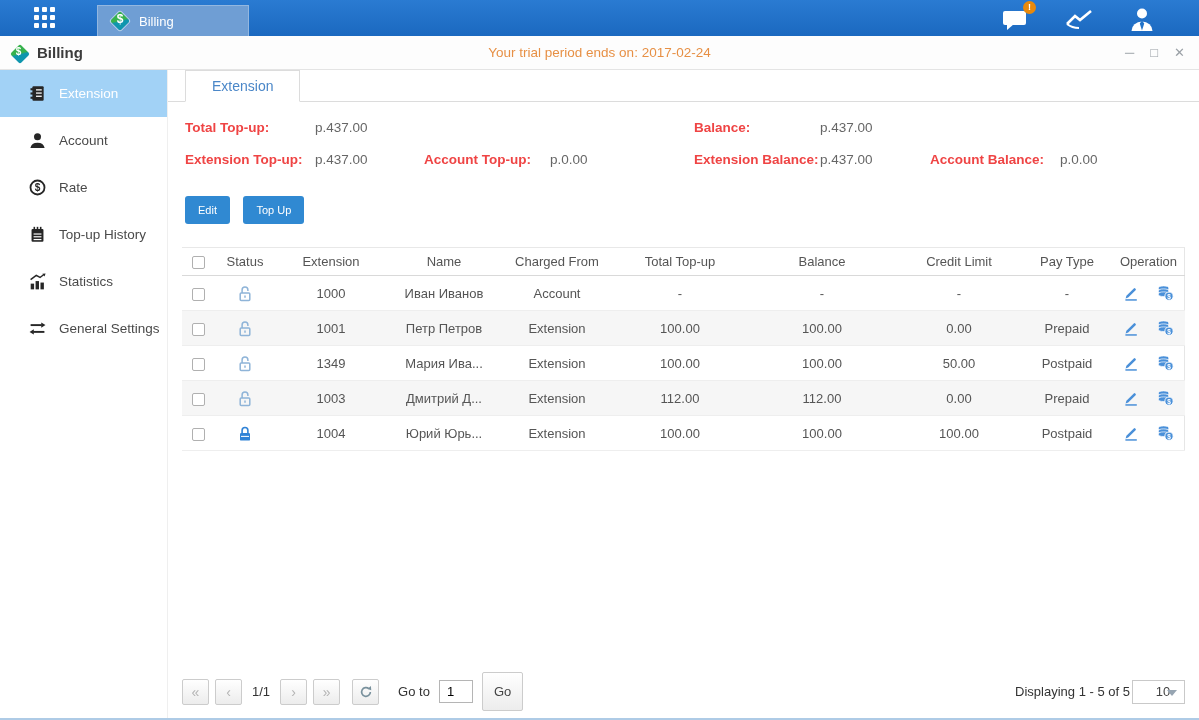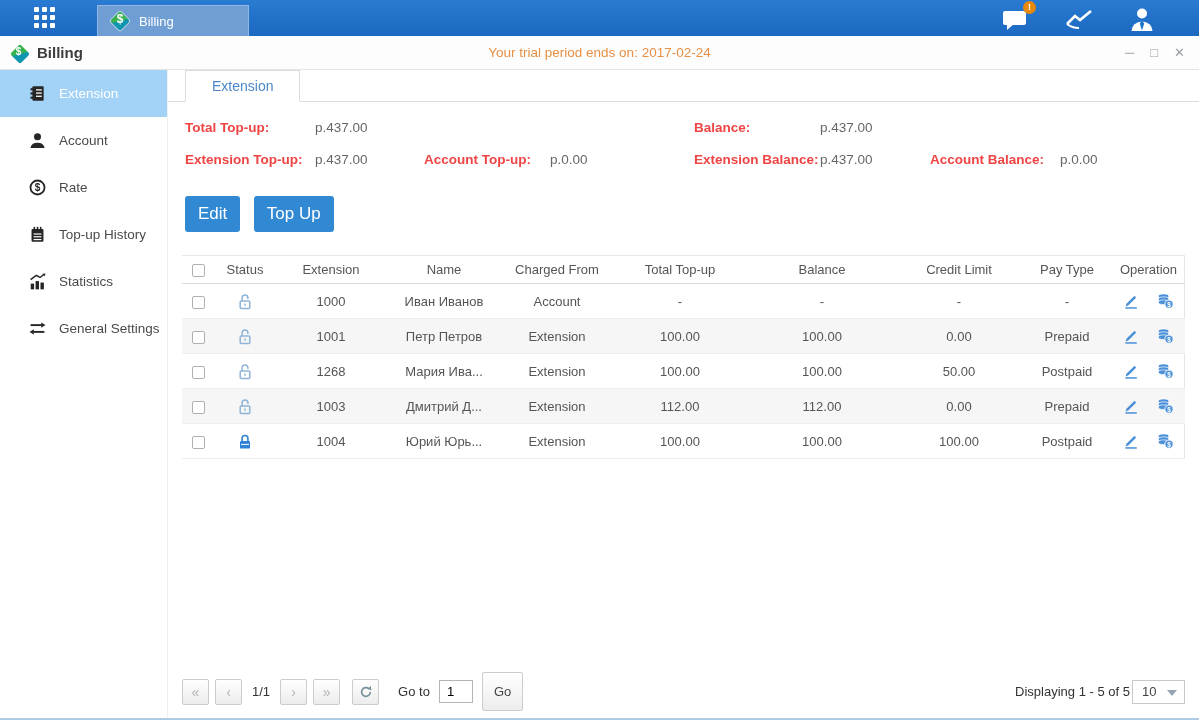--- a/index.html
+++ b/index.html
@@ -61,21 +61,21 @@
   .summary { position:relative; height:90px; font-size:13.5px; }
   .summary span { position:absolute; white-space:nowrap; }
   .s-label { font-weight:bold; color:#ef4444; }
   .s-val { color:#666; }
   .r1 { top:18px; } .r2 { top:50px; }
   .c1 { left:17px; } .c1v { left:147px; } .c2 { left:256px; } .c2v { left:382px; }
   .c3 { left:526px; } .c3v { left:652px; } .c4 { left:762px; } .c4v { left:892px; }
 
   .actions { padding-left:17px; margin-top:4px; }
   .btn { background:#3089d2; color:#fff; border:none; padding:8px 13px;
-    font-size:17px; border-radius:3px; margin-right:9px; cursor:pointer;
+    font-size:11px; border-radius:3px; margin-right:9px; cursor:pointer;
     font-family:"Liberation Sans",sans-serif; }
 
   .table-wrap { margin:23px 14px 0; border-right:1px solid #e6e6e6; }
   table { width:100%; border-collapse:collapse; table-layout:fixed; font-size:13px; color:#555; }
   thead th { height:28px; font-weight:normal; color:#555; text-align:center;
     border-top:1px solid #e8e8e8; border-bottom:1px solid #d9d9d9; }
   tbody td { height:35px; border-bottom:1px solid #eeeeee; text-align:center;
     overflow:hidden; white-space:nowrap; }
   tbody tr:nth-child(even) { background:#f6f6f6; }
   .checkbox { display:inline-block; width:13px; height:13px; border:1px solid #b0b0b0;
@@ -94,21 +94,21 @@
   .page-ind { margin:0 10px 0 4px; color:#333;text-align:right; }
   .goto-label { margin-left:13px; margin-right:9px; }
   .goto-input { width:34px; height:23px; border:1px solid #b5b5b5; font-size:13px;
     padding-left:7px; font-family:"Liberation Sans",sans-serif; }
   .go-btn { margin-left:9px; height:39px; padding:0 11px; border:1px solid #cccccc;
     background:linear-gradient(#ffffff,#ececec); font-size:13px; color:#444;
     border-radius:2px; cursor:pointer; font-family:"Liberation Sans",sans-serif; }
   .pg-right { margin-left:auto; display:flex; align-items:center; gap:2px; }
   .page-size { width:53px; height:24px; border:1px solid #c9c9c9; display:flex;
     align-items:center; padding-left:9px; position:relative; cursor:pointer;
-    background:#fff; color:#444; }
+    background:#fff; color:#444;justify-content:center; }
   .page-size::after { content:""; position:absolute; right:7px; top:9px; border-left:5px solid transparent;
     border-right:5px solid transparent; border-top:6px solid #97a5b2; }
 </style>
 </head>
 <body>
 
 <div class="window">
 
   <div class="topbar">
     <div class="apps-grid">
@@ -333,21 +333,21 @@
                     <text x="12" y="13.6" text-anchor="middle" font-size="6.5" font-weight="bold" fill="#fff" font-family="Liberation Sans,sans-serif">$</text>
                   </svg></td>
               </tr>
               <tr>
                 <td><span class="checkbox"></span></td>
                 <td><span class="lock unlocked"><svg class="open" width="16" height="17" viewBox="0 0 16 17">
                       <path d="M5.1 8 V4.9 a2.9 2.9 0 0 1 5.8 0 V6" fill="none" stroke="#8fb4d8" stroke-width="1.5"></path>
                       <rect x="3.2" y="8" width="9.6" height="7.4" rx="1" fill="none" stroke="#8fb4d8" stroke-width="1.5"></rect>
                       <line x1="8" y1="10.6" x2="8" y2="12.8" stroke="#8fb4d8" stroke-width="1.5"></line>
                     </svg></span></td>
-                <td>1268</td>
+                <td>1349</td>
                 <td>Мария Ива...</td>
                 <td>Extension</td>
                 <td>100.00</td>
                 <td>100.00</td>
                 <td>50.00</td>
                 <td>Postpaid</td>
                 <td class="op-icons"><svg width="16" height="16" viewBox="0 0 16 16">
                     <path d="M3.4 10.8 L10.8 3.4 a0.95 0.95 0 0 1 1.35 0 l0.45 0.45 a0.95 0.95 0 0 1 0 1.35 L5.2 12.6 L2.6 13.4 Z" fill="#4a90d9"></path>
                     <rect x="2.4" y="14.2" width="11.4" height="1.5" fill="#4a90d9"></rect>
                   </svg><svg width="17" height="16" viewBox="0 0 17 16">

